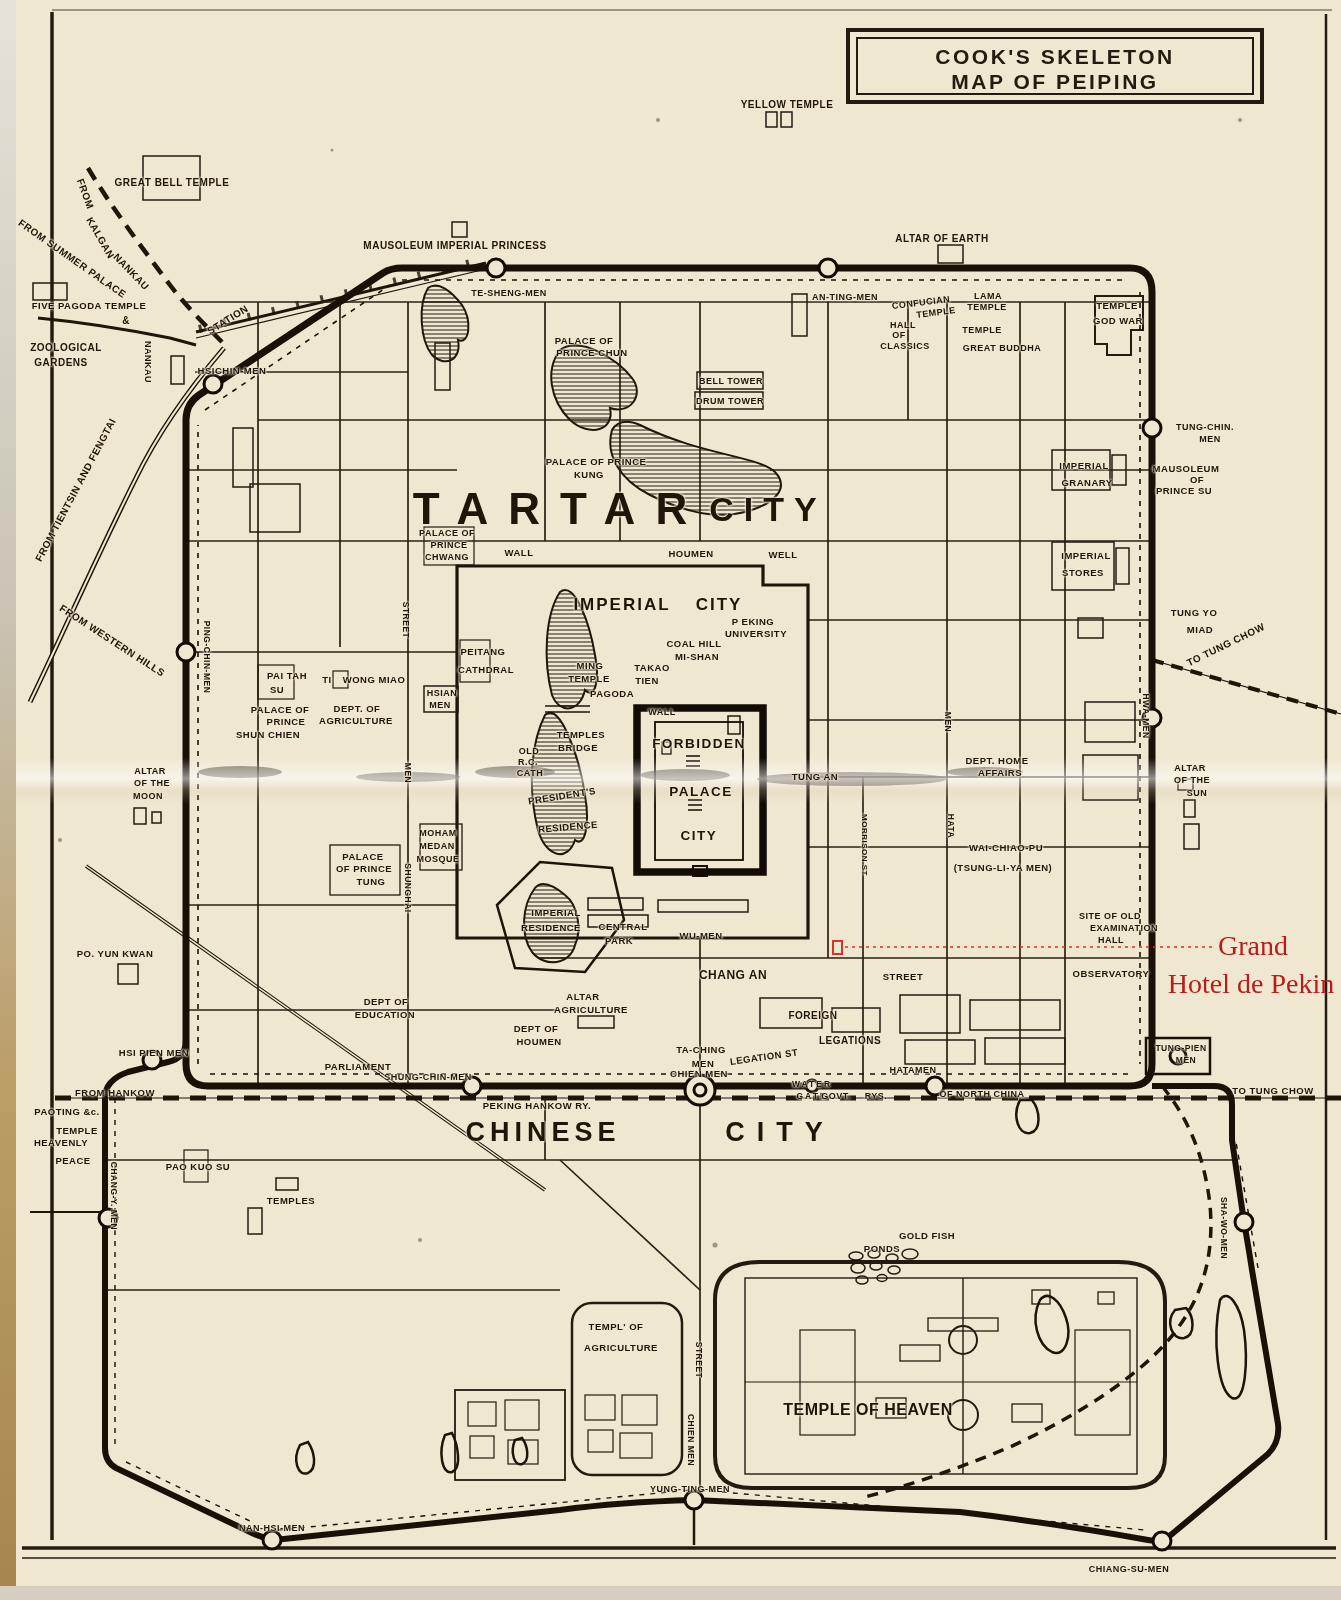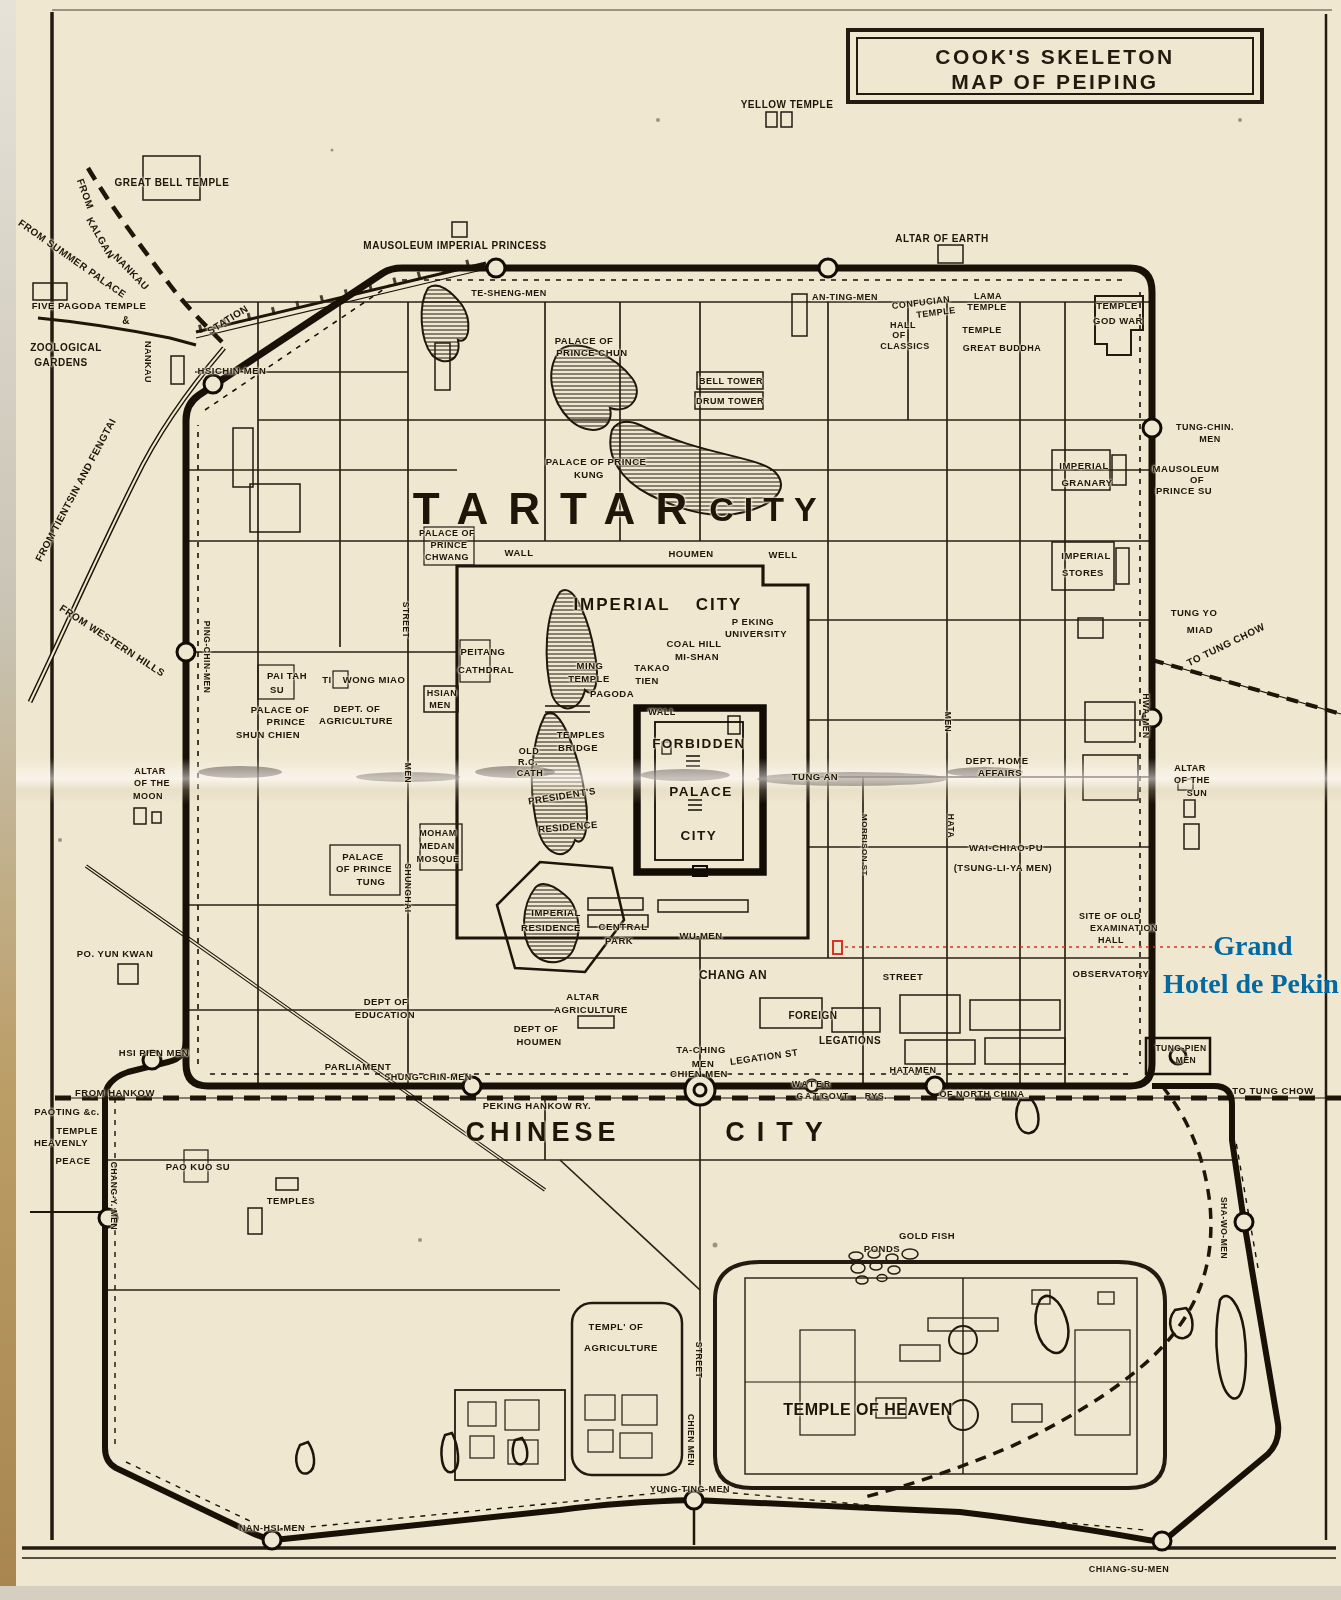--- a/index.html
+++ b/index.html
@@ -10,22 +10,22 @@
   #page::after{content:"";position:absolute;left:0;bottom:0;width:100%;height:14px;
         background:#d4cfc1;z-index:6;}
   #linework{position:absolute;left:0;top:0;z-index:1;}
   .lbl{position:absolute;font-weight:bold;color:#1f1508;white-space:nowrap;z-index:3;
        transform:translate(-50%,-50%);line-height:1;
        text-shadow:0 0 3px #f0e7d1,0 0 3px #f0e7d1,0 0 2px #f0e7d1;}
   .lbl.vert{writing-mode:vertical-rl;}
   .title-line{position:absolute;z-index:4;font-weight:bold;color:#241a10;letter-spacing:2.5px;
        font-size:21px;width:414px;left:848px;text-align:center;}
   .t1{top:45px;} .t2{top:70px;}
-  .hotel{position:absolute;z-index:4;font-family:"Liberation Serif",serif;font-weight:bold;
-       color:#0369a1;white-space:nowrap;transform:translate(-50%,-50%);font-size:28px;}
+  .hotel{position:absolute;z-index:4;font-family:"Liberation Serif",serif;font-weight:normal;
+       color:#b91c1c;white-space:nowrap;transform:translate(-50%,-50%);font-size:28px;}
   .h1{left:1253px;top:946px;} .h2{left:1251px;top:984px;}
   .crease{position:absolute;left:0;top:758px;width:100%;height:46px;z-index:2;
        background:linear-gradient(rgba(255,255,255,0),rgba(255,255,255,.55) 45%,rgba(214,200,170,.25) 70%,rgba(255,255,255,0));}
 </style>
 </head>
 <body>
 
 <div id="page">
 
   <svg id="linework" width="1341" height="1600" viewBox="0 0 1341 1600">

